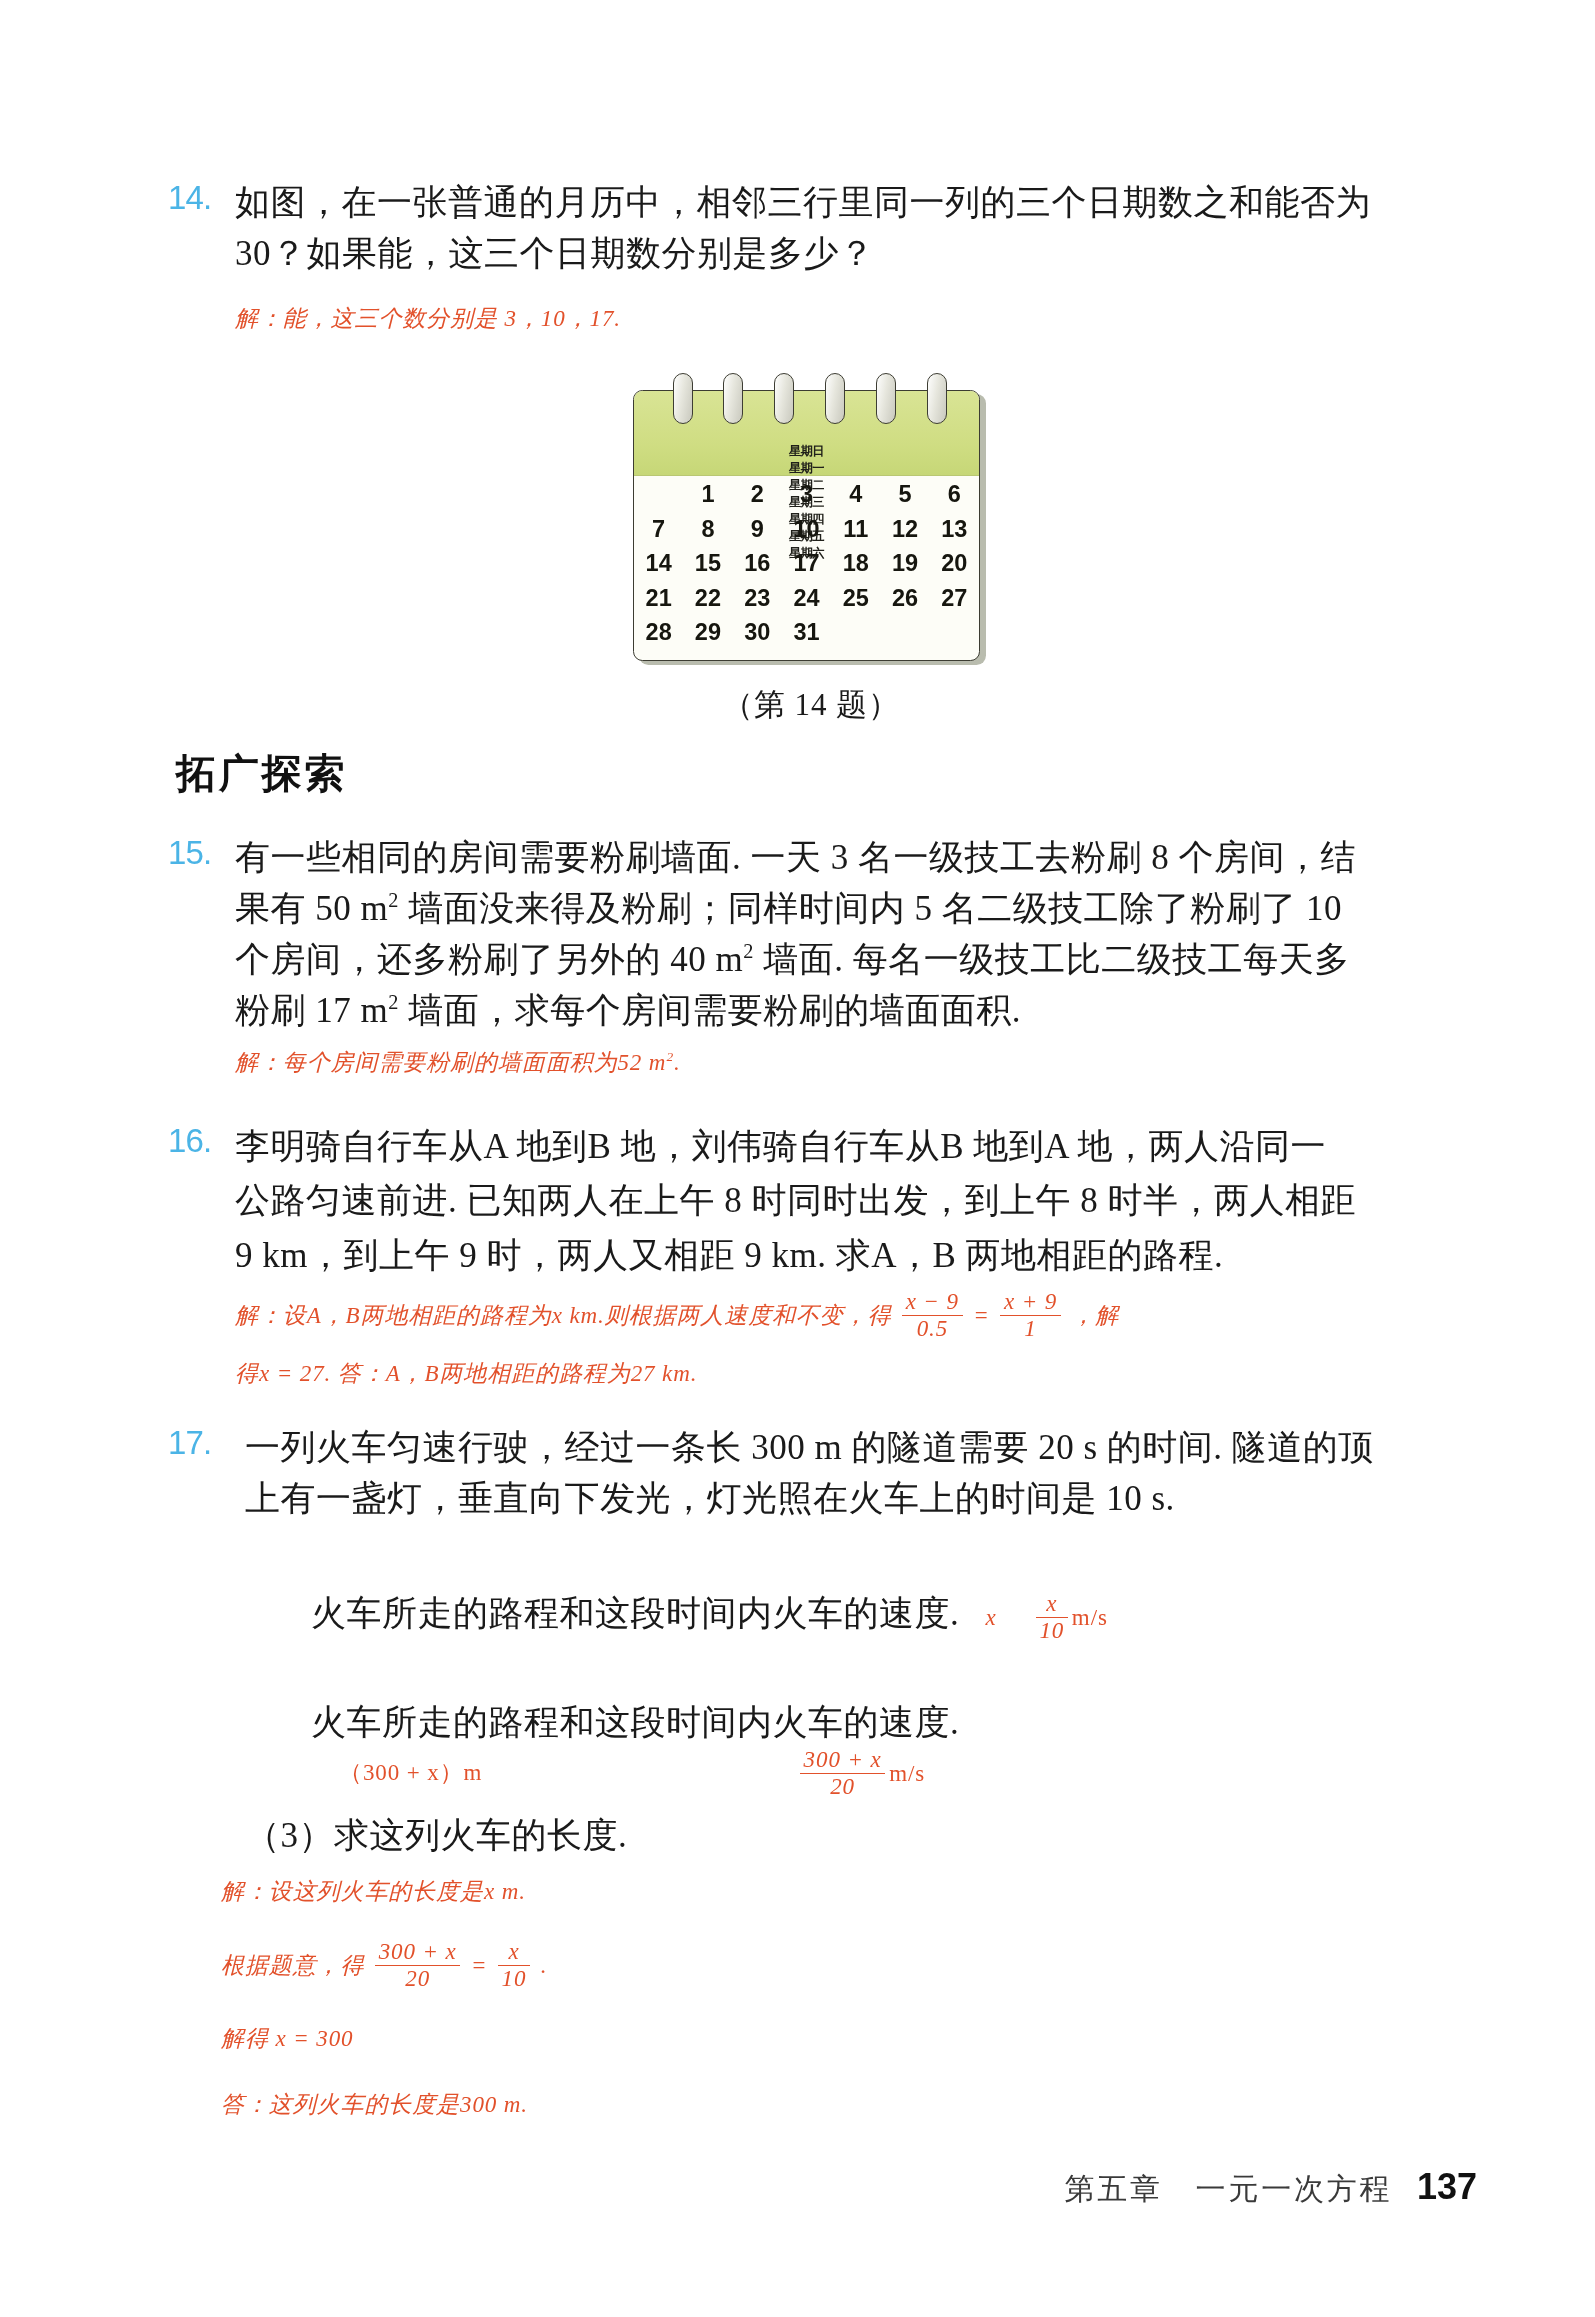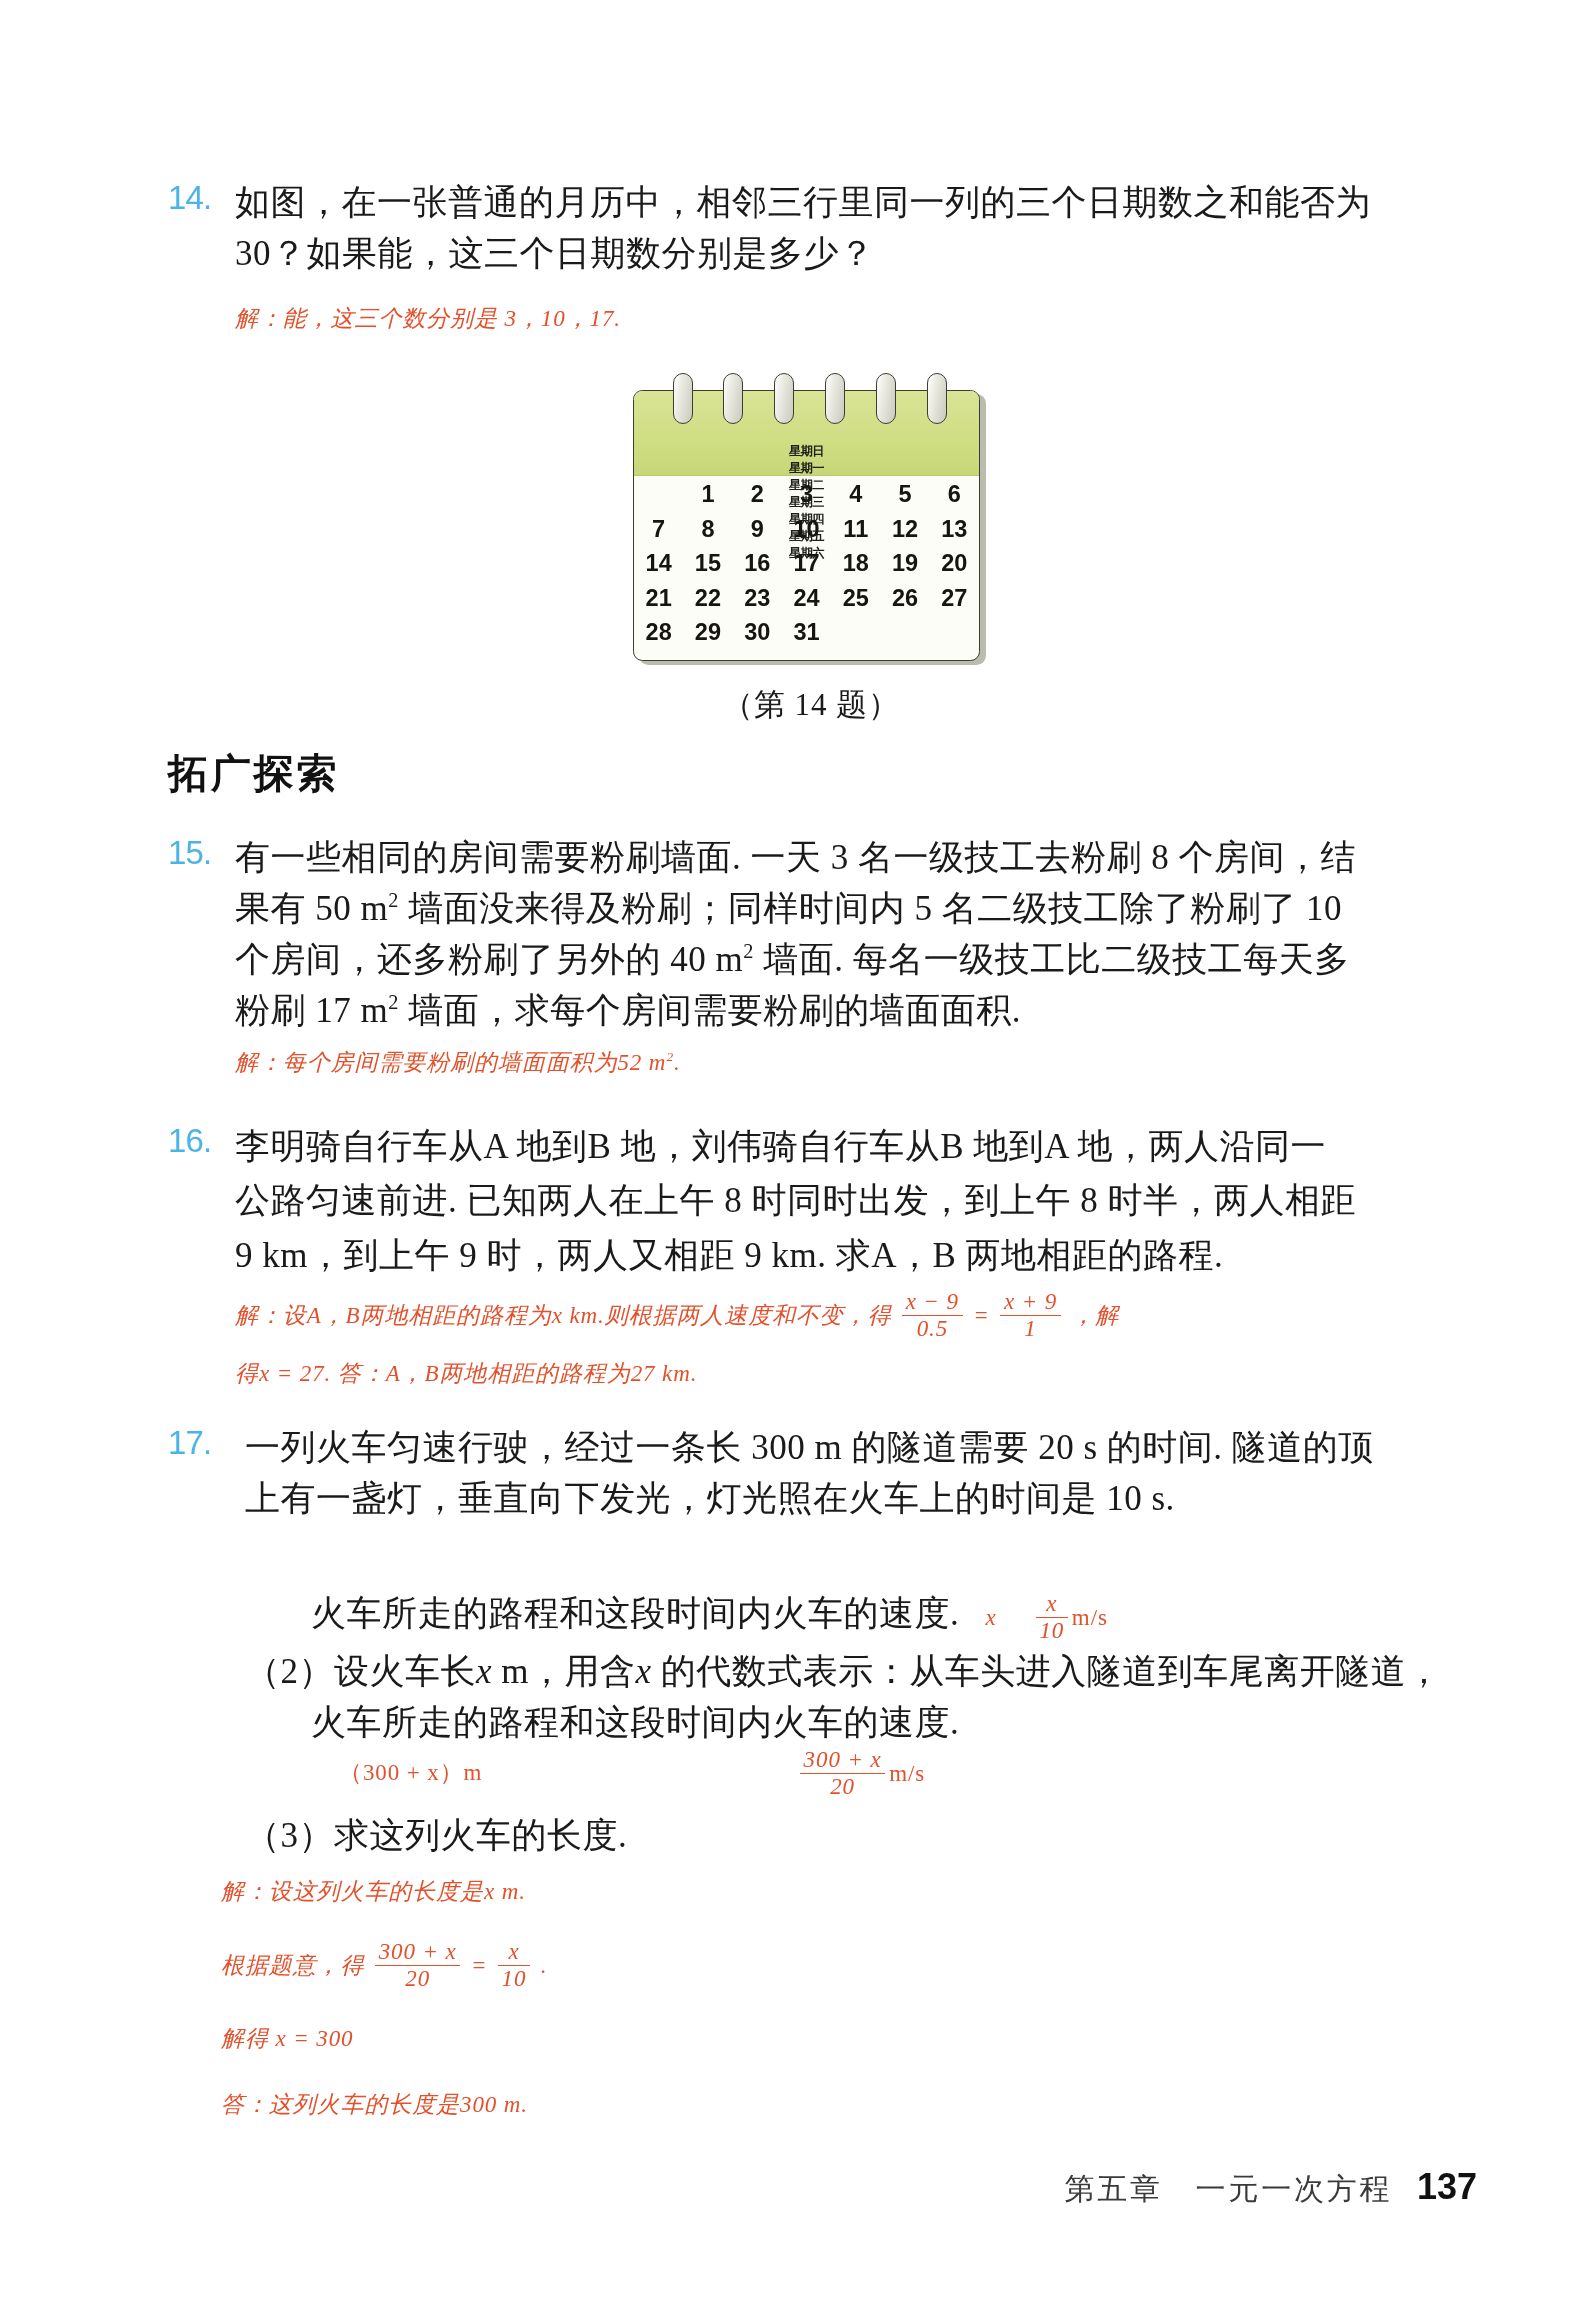--- a/index.html
+++ b/index.html
@@ -75,20 +75,21 @@
   
   .blk { position: absolute; }
 
   
   .sec-head {
     font-family: "Liberation Sans", sans-serif;
     font-weight: bold;
     font-size: 40px;
     letter-spacing: 2.8px;
     color: #111;
+    margin-left: 8px;
   }
 
   
   .calendar-wrap {
     position: absolute;
     left: 633px;
     top: 373px;
     width: 356px;
     height: 299px;
   }
@@ -323,23 +324,20 @@
     <span>火车所走的路程和这段时间内火车的速度.</span>
     <span class="red-hand" style="margin-left:17px;">x</span>
     <span class="red-hand" style="margin-left:26px;">
       <span class="frac">
         <span class="num ital">x</span>
         <span class="den">10</span>
       </span><span style="font-style:normal;">m/s</span>
     </span>
   </div>
 
-  <div class="blk body-line" style="left:245px; top:1646px;">
-    <span>（2）</span><span>设火车长</span><span class="ital">x</span><span> m，用含</span><span class="ital">x</span><span> 的代数式表示：从车头进入隧道到车尾离开隧道，</span>
-  </div>
   <div class="blk body-line" style="left:311px; top:1697px;">火车所走的路程和这段时间内火车的速度.</div>
 
   <div class="blk red-hand" style="left:339px; top:1757px; font-style:normal;">（300 + x）m</div>
   <div class="blk red-hand" style="left:796px; top:1750px;">
     <span class="frac">
       <span class="num ital">300 + x</span>
       <span class="den">20</span>
     </span><span style="font-style:normal;">m/s</span>
   </div>
 

